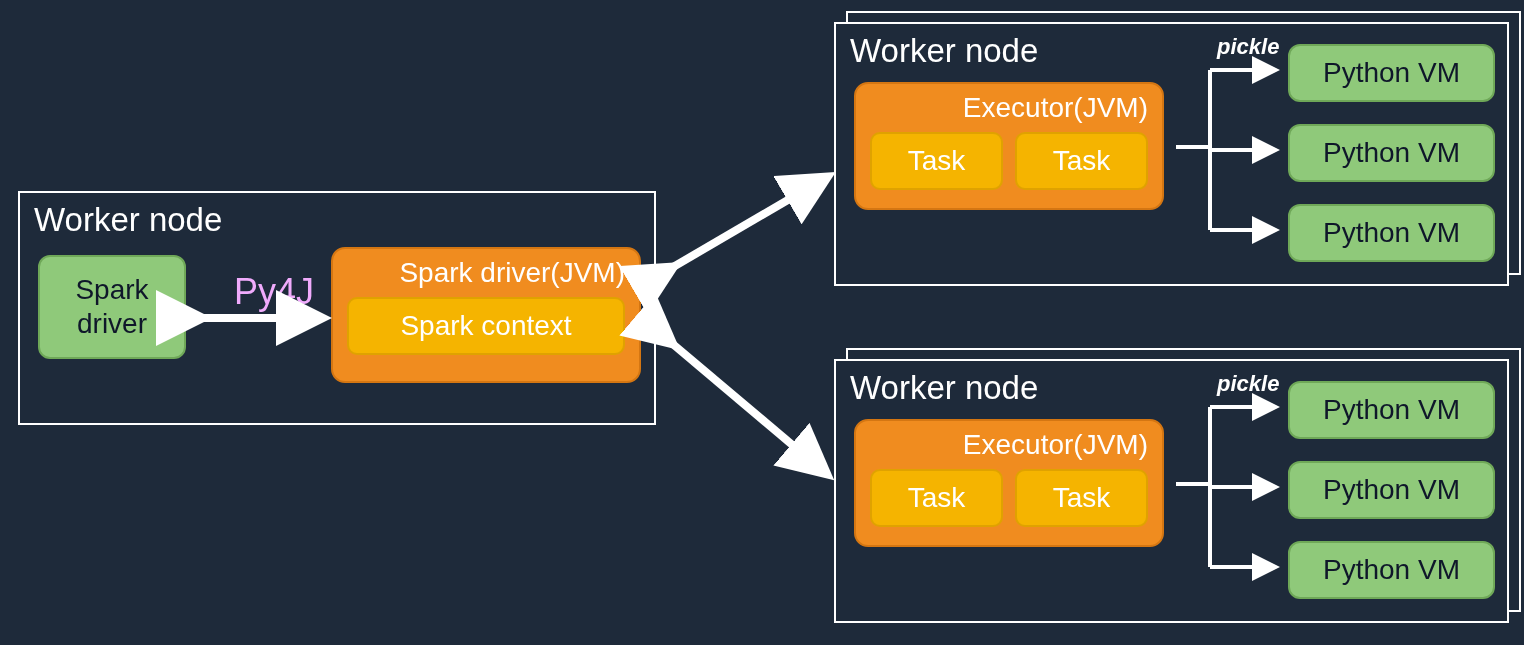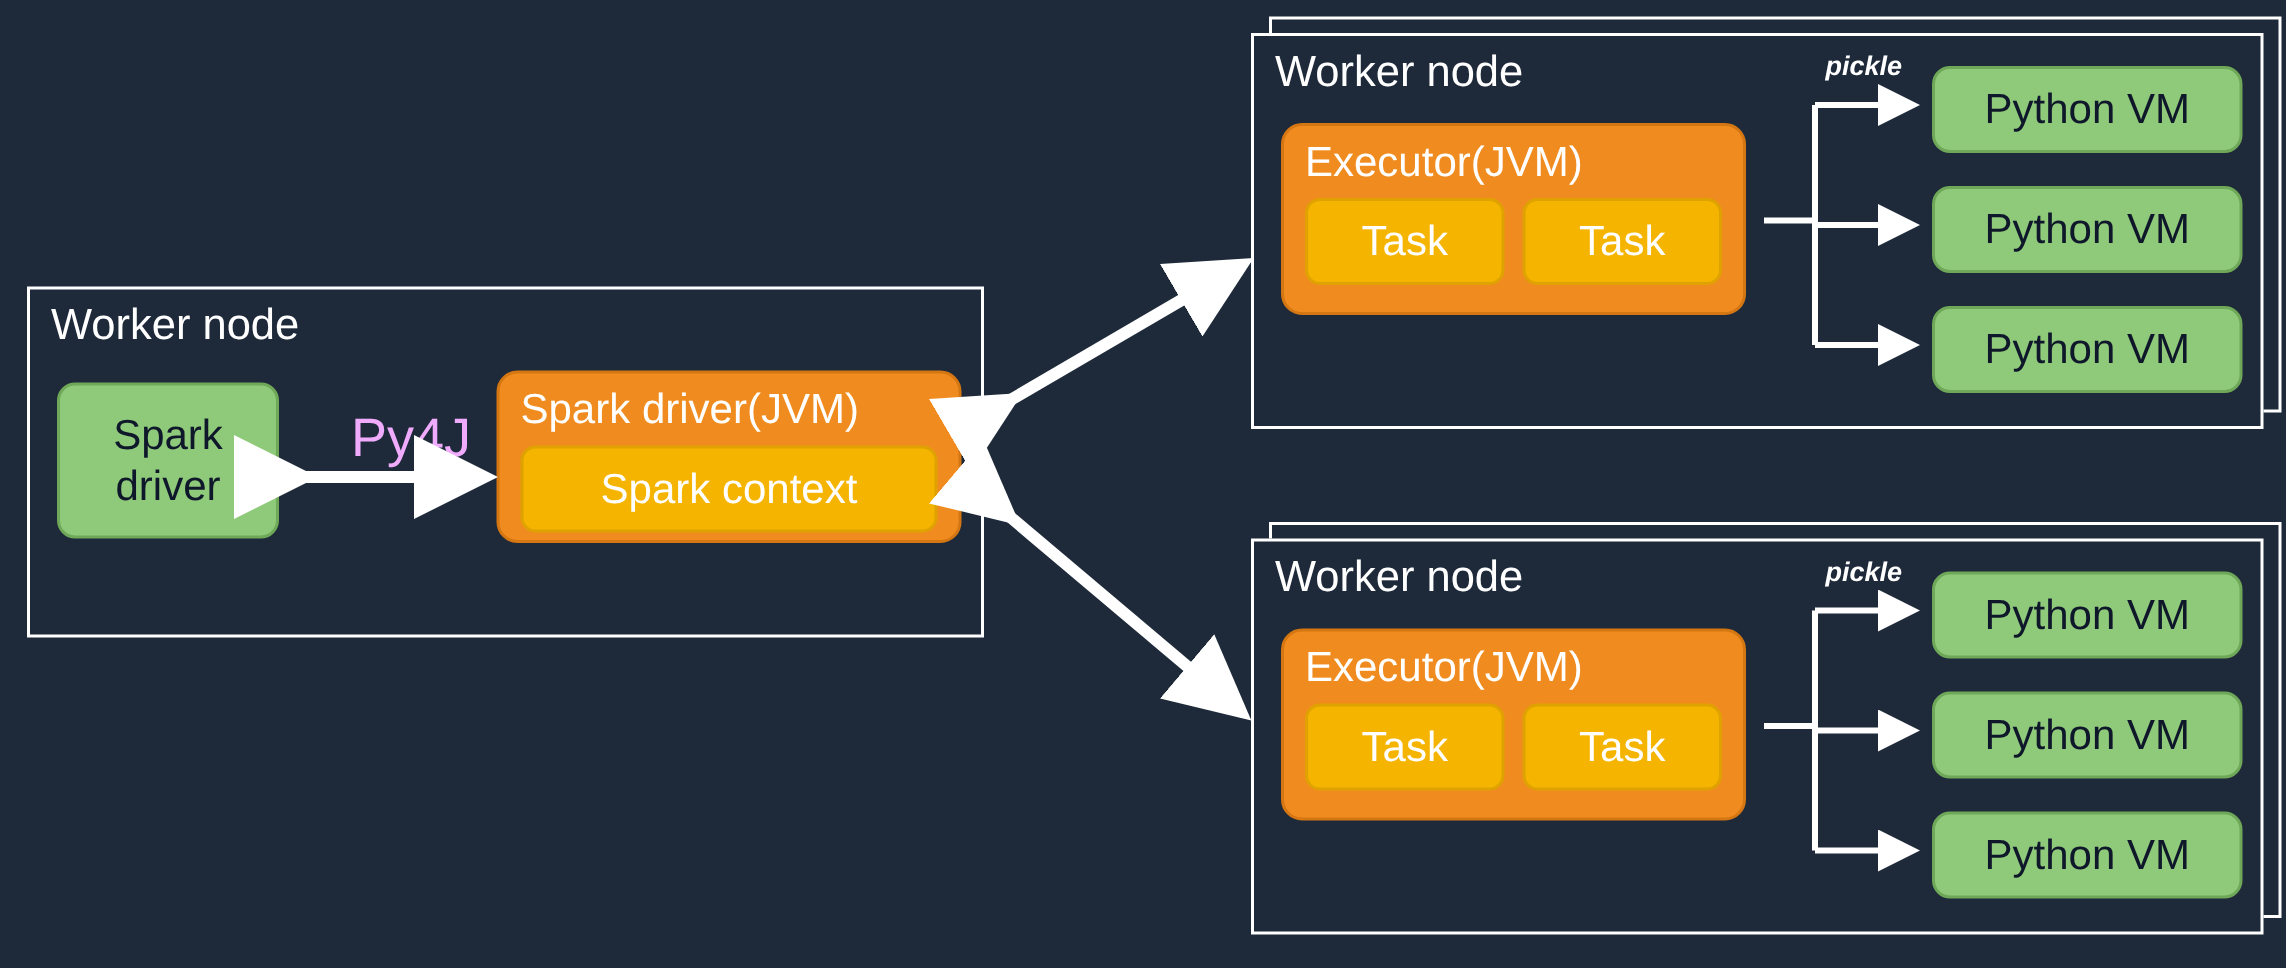--- a/index.html
+++ b/index.html
@@ -16,21 +16,21 @@
     border: 2px solid #ffffff;
     background: #1e2a3a;
   }
   .worker-node-shadow {
     position: absolute;
     border: 2px solid #ffffff;
     background: #1e2a3a;
   }
   .worker-title {
     color: #ffffff;
-    font-size: 29px;
+    font-size: 33px;
     font-weight: 400;
     padding: 8px 30px 4px 14px;
   }
   .green-box {
     position: absolute;
     background: #8fc97a;
     border: 2px solid #6fa858;
     border-radius: 12px;
     color: #0f172a;
     font-size: 28px;
@@ -39,20 +39,21 @@
     justify-content: center;
     text-align: center;
     line-height: 1.2;
   }
   .orange-box {
     position: absolute;
     background: #f08c1f;
     border: 2px solid #d47612;
     border-radius: 14px;
     padding: 8px 14px 14px 14px;
+    text-align: right;
   }
   .orange-title {
     color: #ffffff;
     font-size: 28px;
     font-weight: 400;
     margin-bottom: 8px;
   }
   .yellow-box {
     background: #f5b400;
     border: 2px solid #e0a200;
@@ -70,40 +71,40 @@
   }
   .task-row .yellow-box { flex: 1; }
   .py4j-label {
     position: absolute;
     color: #f0abfc;
     font-size: 36px;
   }
   .pickle-label {
     position: absolute;
     color: #ffffff;
-    font-size: 18px;
+    font-size: 22px;
     font-style: italic;
     font-weight: 600;
   }
   svg.overlay {
     position: absolute;
     top: 0; left: 0;
     width: 1524px; height: 645px;
     pointer-events: none;
   }
 </style>
 </head>
 <body>
 
 <div class="worker-node" style="left:18px; top:191px; width:638px; height:234px;">
   <div class="worker-title">Worker node</div>
   <div class="green-box" style="left:18px; top:62px; width:148px; height:104px; white-space:pre-line;">Spark
 driver</div>
   <div class="py4j-label" style="left:214px; top:78px;">Py4J</div>
-  <div class="orange-box" style="left:311px; top:54px; width:310px; height:115px;">
+  <div class="orange-box" style="left:311px; top:54px; width:310px; height:136px;">
     <div class="orange-title">Spark driver(JVM)</div>
     <div class="yellow-box" style="width:100%;">Spark context</div>
   </div>
 </div>
 
 <div class="worker-node-shadow" style="left:846px; top:11px; width:675px; height:264px;"></div>
 <div class="worker-node" style="left:834px; top:22px; width:675px; height:264px;">
   <div class="worker-title">Worker node</div>
   <div class="orange-box" style="left:18px; top:58px; width:310px; height:128px;">
     <div class="orange-title">Executor(JVM)</div>

